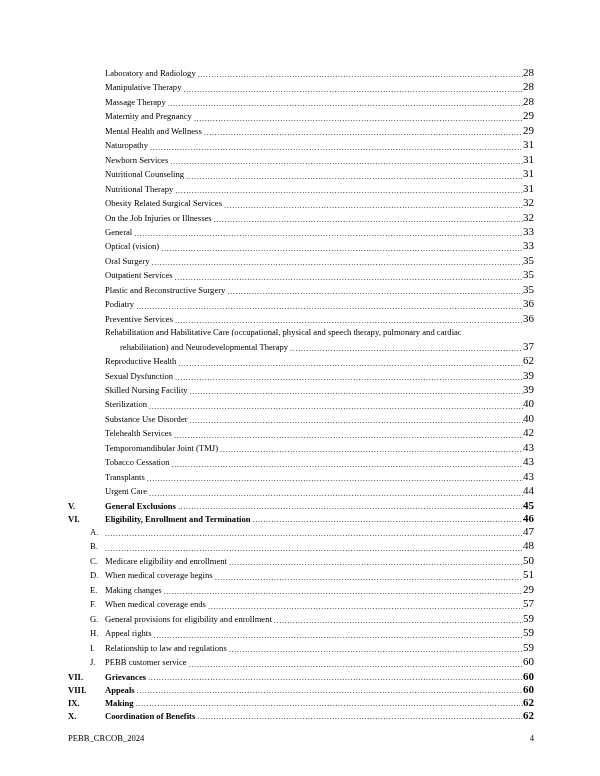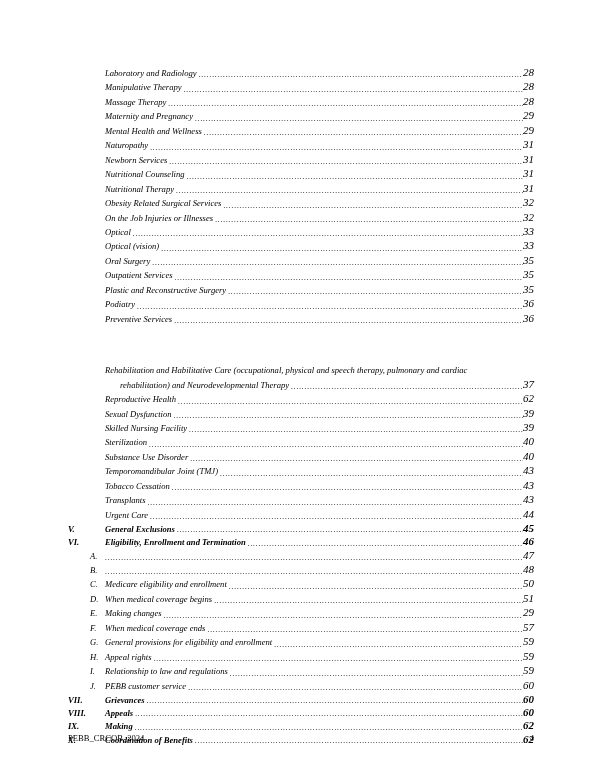--- a/index.html
+++ b/index.html
@@ -23,21 +23,20 @@
     width: 600px;
     height: 776px;
   }
 
   
   .toc-body {
     position: absolute;
     left: 68px;
     top: 66px;
     width: 466px;
-    font-style: italic;
   }
 
   .toc-row {
     display: flex;
     align-items: baseline;
     width: 100%;
     font-size: 8.6px;
     line-height: 13.45px;
     white-space: nowrap;
   }
@@ -92,21 +91,20 @@
   .bold .label,
   .bold .pagenum { font-weight: bold; }
 
   
   .toc-row-wrap {
     width: 100%;
     font-size: 8.6px;
     line-height: 13.45px;
     padding-left: 37px;
     box-sizing: border-box;
-    margin-top: 38px;
   }
   .wrap-first {
     white-space: normal;
     display: block;
   }
   .wrap-second {
     display: flex;
     align-items: baseline;
     padding-left: 15px;
     white-space: nowrap;
@@ -196,21 +194,21 @@
           <span class="pagenum">32</span>
         </div>
         <div class="toc-row">
           <span class="sp-service"></span>
           <span class="label">On the Job Injuries or Illnesses</span>
           <span class="leader"></span>
           <span class="pagenum">32</span>
         </div>
         <div class="toc-row">
           <span class="sp-service"></span>
-          <span class="label">Optical</span>
+          <span class="label">General</span>
           <span class="leader"></span>
           <span class="pagenum">33</span>
         </div>
         <div class="toc-row">
           <span class="sp-service"></span>
           <span class="label">Optical (vision)</span>
           <span class="leader"></span>
           <span class="pagenum">33</span>
         </div>
         <div class="toc-row">
@@ -276,20 +274,26 @@
           <span class="pagenum">40</span>
         </div>
         <div class="toc-row">
           <span class="sp-service"></span>
           <span class="label">Substance Use Disorder</span>
           <span class="leader"></span>
           <span class="pagenum">40</span>
         </div>
         <div class="toc-row">
           <span class="sp-service"></span>
+          <span class="label">Telehealth Services</span>
+          <span class="leader"></span>
+          <span class="pagenum">42</span>
+        </div>
+        <div class="toc-row">
+          <span class="sp-service"></span>
           <span class="label">Temporomandibular Joint (TMJ)</span>
           <span class="leader"></span>
           <span class="pagenum">43</span>
         </div>
         <div class="toc-row">
           <span class="sp-service"></span>
           <span class="label">Tobacco Cessation</span>
           <span class="leader"></span>
           <span class="pagenum">43</span>
         </div>

